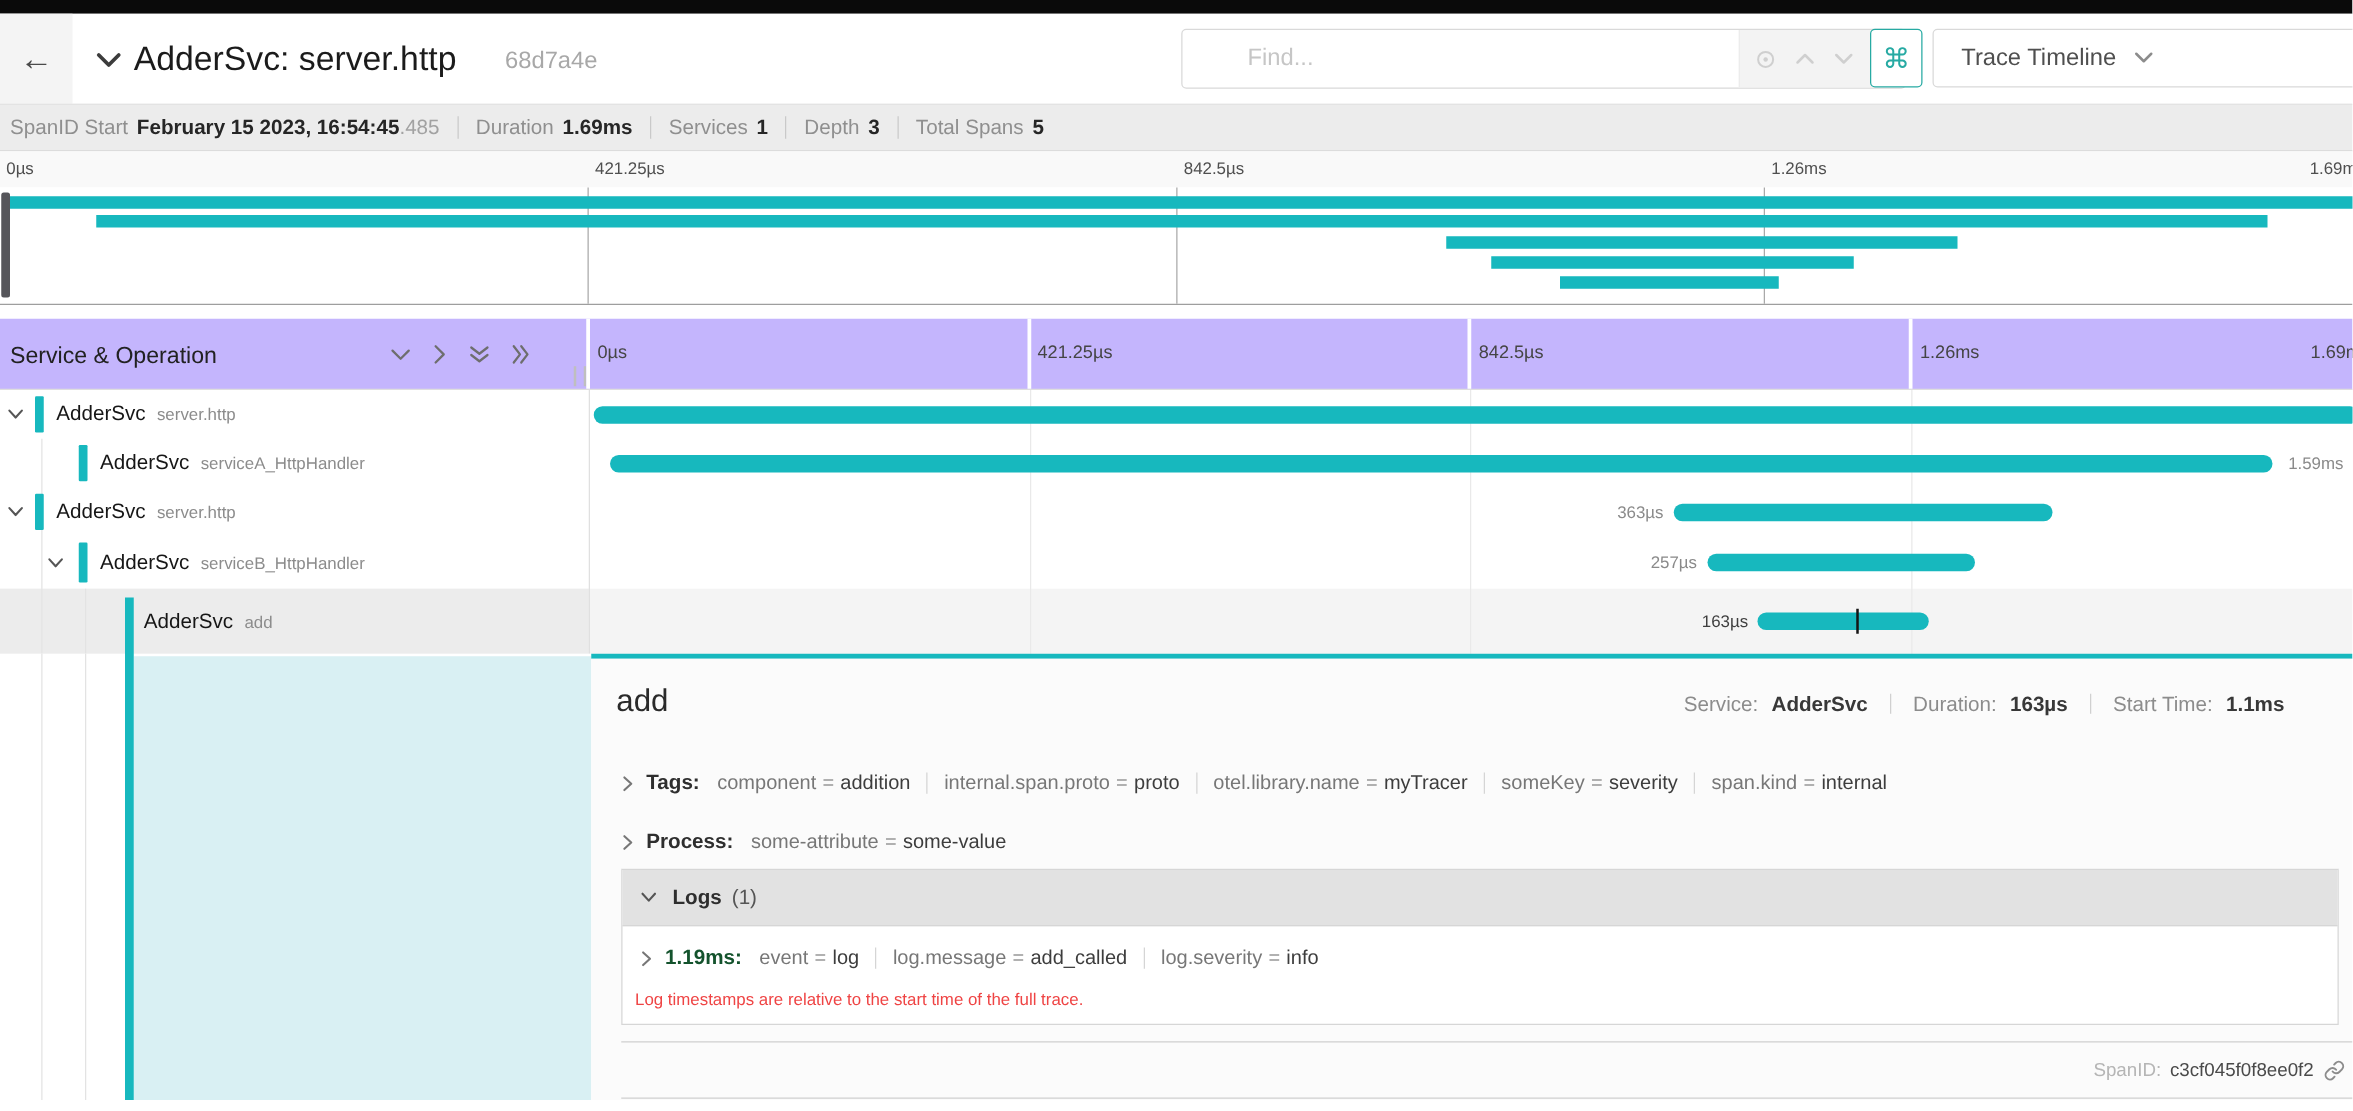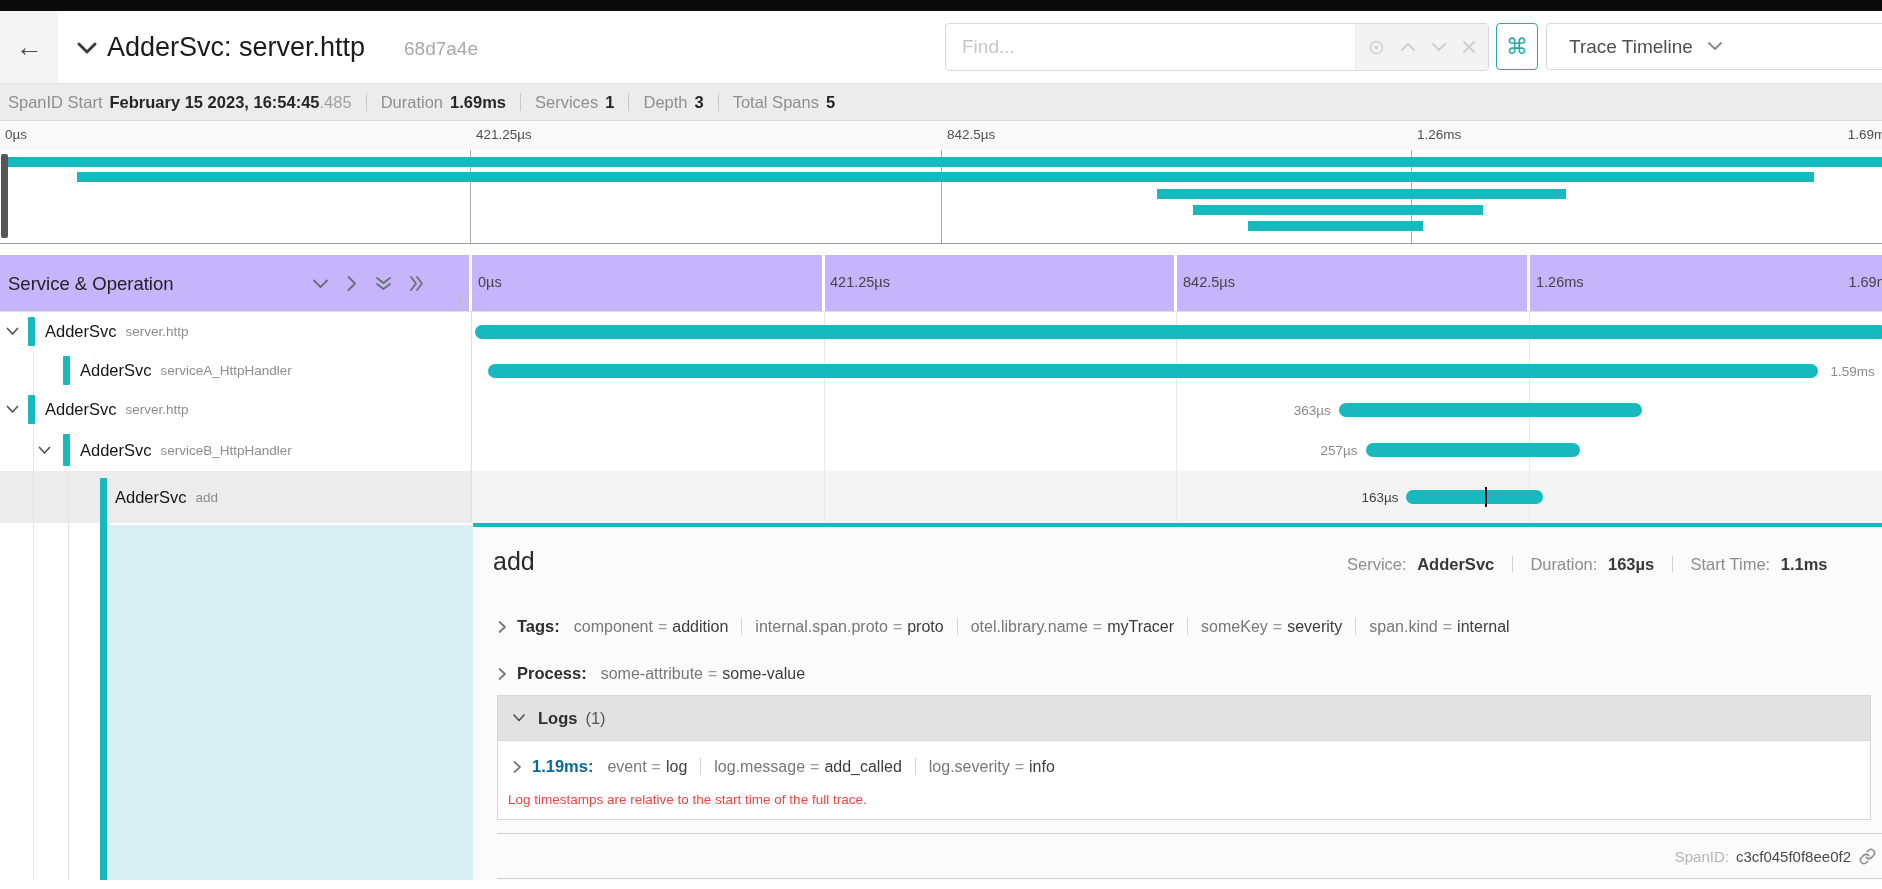--- a/index.html
+++ b/index.html
@@ -12,21 +12,21 @@
   
   #topstrip{left:0;top:0;width:1882px;height:11px;background:#0a0a0a;}
 
   
   #appbar{left:0;top:11px;width:1882px;height:72px;background:#fff;}
   #backbox{left:0;top:0;width:58px;height:72px;background:#f4f4f4;display:flex;align-items:center;justify-content:center;cursor:pointer;}
   #backbox span{font-size:27px;color:#4a4a4a;}
   #collapse-chev{left:74px;top:26px;}
   #page-title{left:107px;top:0;height:72px;line-height:72px;font-size:27px;color:#1b1b1b;white-space:nowrap;}
   #trace-id{left:404px;top:0;height:72px;line-height:76px;font-size:19px;color:#a8a8a8;}
-  #findgroup{left:945px;top:12px;width:542px;height:46px;border:1px solid #d9d9d9;border-radius:4px;background:#fff;display:flex;overflow:hidden;}
+  #findgroup{left:945px;top:12px;width:542px;height:46px;border:1px solid #d9d9d9;border-radius:4px;background:#fff;display:flex;overflow:hidden;padding-left:36px;}
   #find-input{flex:1;border:none;outline:none;font-size:19px;color:#444;padding:0 0 0 16px;font-family:inherit;background:transparent;}
   #find-input::placeholder{color:#c6c6c6;}
   #findsuffix{width:132px;background:#f3f3f3;border-left:1px solid #ececec;display:flex;align-items:center;justify-content:center;gap:15px;}
   .suffix-ic{color:#cfcfcf;}
   #cmdbtn{left:1496px;top:12px;width:40px;height:45px;border:1px solid #27aaa3;border-radius:4px;background:#fff;display:flex;align-items:center;justify-content:center;cursor:pointer;}
   #cmdbtn span{font-size:22px;color:#27aaa3;}
   #viewbtn{left:1546px;top:12px;width:354px;height:45px;border:1px solid #d9d9d9;border-radius:4px;background:#fff;display:flex;align-items:center;cursor:pointer;}
   #viewbtn .lbl{font-size:19px;color:#4f4f4f;padding-left:22px;}
   #viewbtn .chev{margin-left:14px;}
 
@@ -90,21 +90,21 @@
   .kv-title{font-weight:bold;font-size:16.5px;color:#2e2e2e;margin:0 14px 0 10px;}
   .pair-k{color:#777;}
   .pair-eq{color:#9a9a9a;margin:0 5px;}
   .pair-v{color:#3d3d3d;}
   .pair-sep{display:inline-block;width:0;height:17px;border-left:1px solid #d5d5d5;margin:0 13px;}
   #logsbox{position:absolute;left:24px;top:168px;width:1372px;border:1px solid #d6d6d6;background:#fff;}
   #logshead{height:44px;background:#e2e2e2;border-bottom:1px solid #d6d6d6;display:flex;align-items:center;cursor:pointer;}
   #logshead .kv-title{margin-left:12px;}
   #logs-count{font-size:16.5px;color:#555;margin-left:-6px;}
   #logentry{display:flex;align-items:center;padding:16px 0 6px 14px;font-size:16px;cursor:pointer;}
-  #logentry .time{font-weight:bold;color:#0369a1;font-size:16.5px;margin:0 14px 0 10px;}
+  #logentry .time{font-weight:bold;color:#14532d;font-size:16.5px;margin:0 14px 0 10px;}
   #lognote{padding:10px 0 12px 10px;font-size:13.5px;color:#ef4444;}
   #d-footer{position:absolute;left:24px;top:306px;width:1385px;height:44px;border-top:1px solid #cfcfcf;border-bottom:1px solid #cfcfcf;display:flex;align-items:center;justify-content:flex-end;font-size:15px;}
   #spanid-label{color:#b5b5b5;}
   #spanid-val{color:#4a4a4a;margin:0 8px 0 7px;}
   #d-footer .link{margin-right:6px;cursor:pointer;}
 </style>
 </head>
 <body>
 
 <div id="app">

